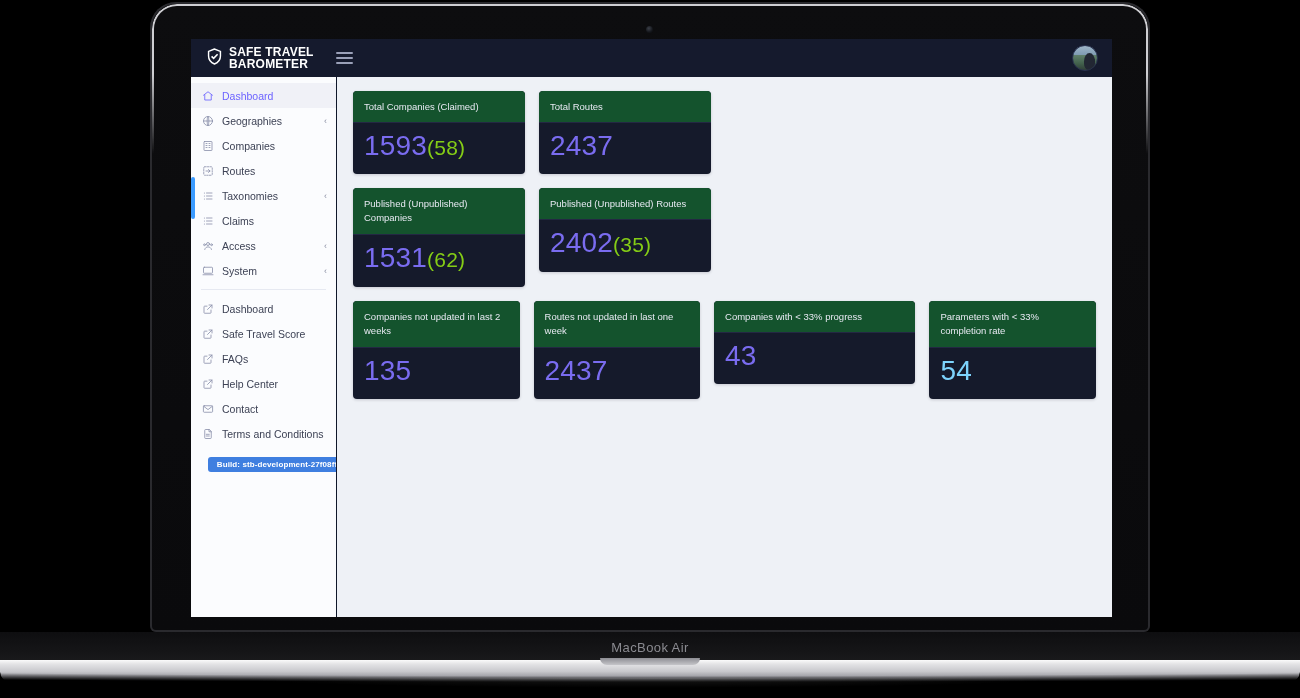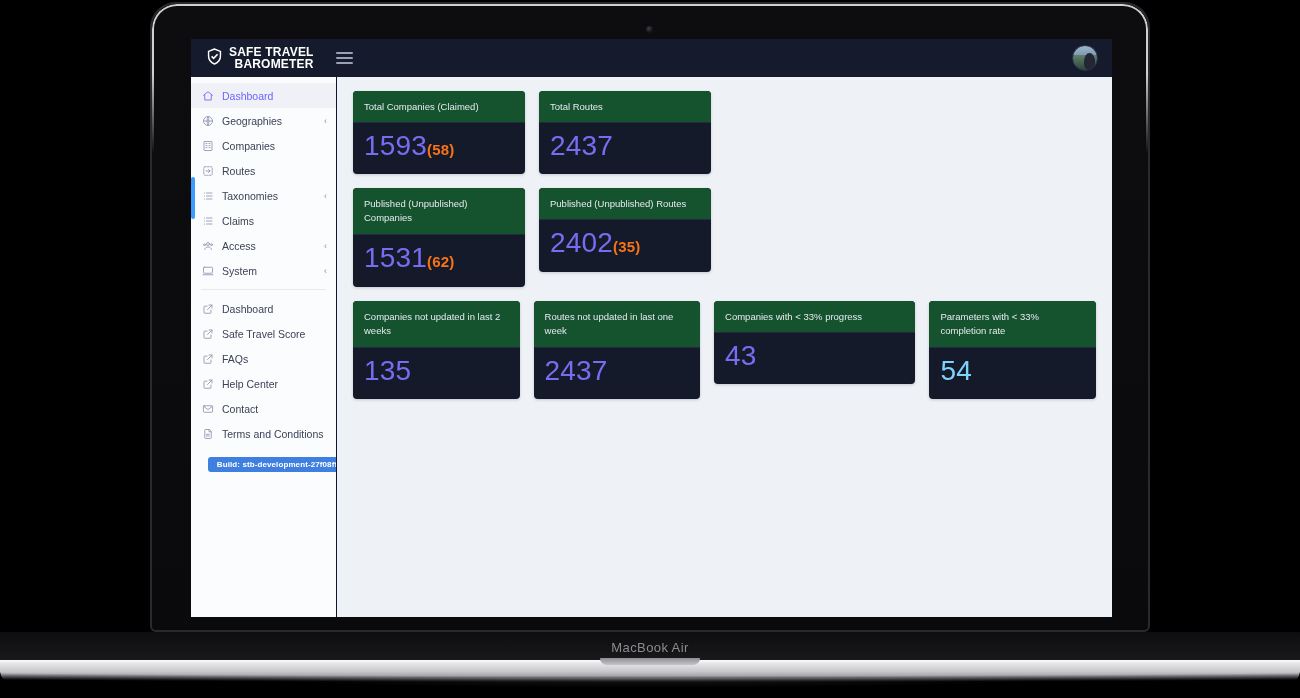--- a/index.html
+++ b/index.html
@@ -59,21 +59,21 @@
     background:radial-gradient(50% 100% at 50% 0%,rgba(255,255,255,.10),rgba(0,0,0,0) 70%);
   }
 
   
   .app{ position:absolute; inset:0; display:flex; flex-direction:column; background:#eef1f6; }
 
   .navbar{
     height:38px; flex:0 0 38px; background:#151a2d;
     display:flex; align-items:center; padding:0 14px; gap:14px;
   }
-  .brand{ display:flex; align-items:center; gap:5px;text-align:right; }
+  .brand{ display:flex; align-items:center; gap:5px; }
   .brand-text{ display:flex; flex-direction:column; line-height:1.0; color:#fff;
     font-size:12px; font-weight:700; letter-spacing:.2px; }
   .brand-text span{ display:block; }
   .hamburger{ display:flex; flex-direction:column; gap:3px; margin-left:8px; cursor:pointer; }
   .hamburger i{ display:block; width:17px; height:2px; background:#9aa0b8; border-radius:1px; }
   .nav-spacer{ flex:1; }
   .avatar{
     width:26px; height:26px; border-radius:50%;
     background:
       radial-gradient(circle at 70% 60%, #2a2f3a 0 22%, rgba(0,0,0,0) 23%),
@@ -123,21 +123,21 @@
     box-shadow:0 1px 3px rgba(20,24,40,.18);
     display:flex; flex-direction:column;
   }
   .card-head{
     background:#14532d; color:#e7e9f2; font-size:9.5px; line-height:1.45;
     padding:9px 11px; border-bottom:1px solid #232843;
   }
   .card-body{ padding:8px 11px 14px 11px; flex:1; }
   .stat{ font-size:28px; color:#7a6cf0; font-weight:400; line-height:1.05; letter-spacing:.2px; }
   .stat.white{ color:#7dd3fc; }
-  .stat .sub{ font-size:15px; color:#f97316;font-weight:bold; }
+  .stat .sub{ font-size:21px; color:#84cc16; }
 </style>
 </head>
 <body>
 
 <div id="stage">
 
   <div class="laptop-lid"></div>
   <div class="lid-rim"></div>
   <div class="webcam"></div>
 

